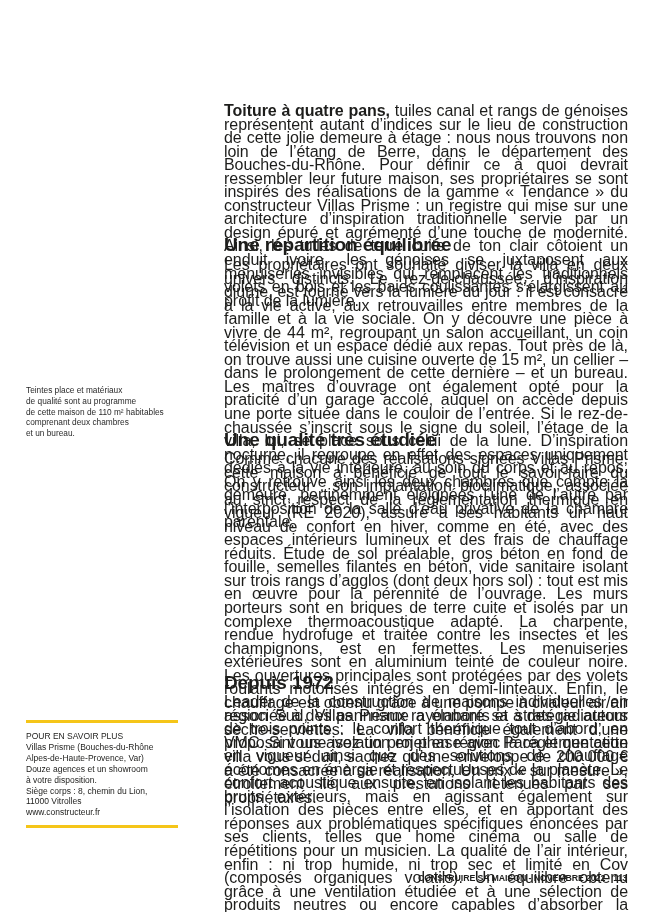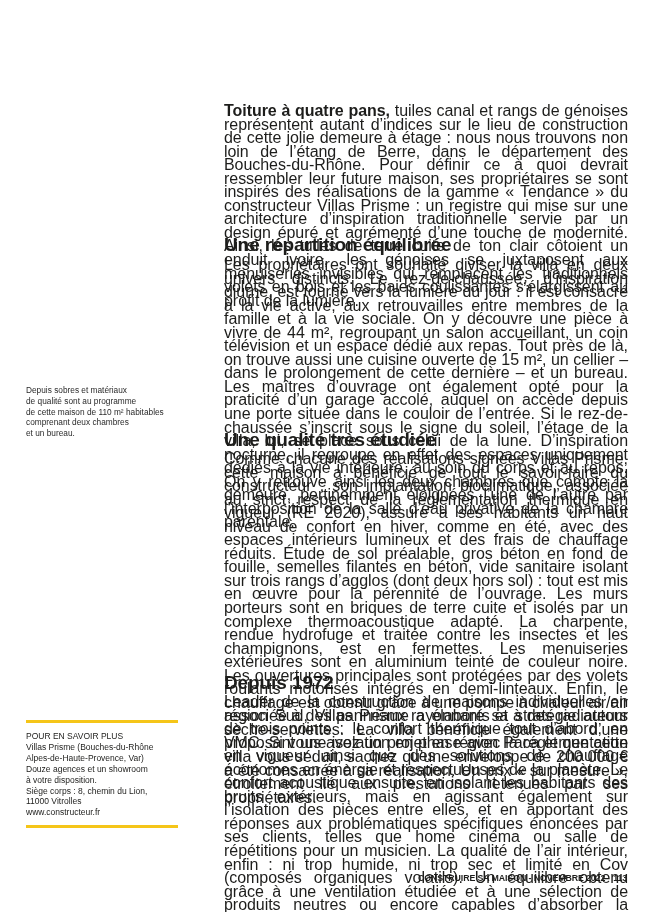--- a/index.html
+++ b/index.html
@@ -32,21 +32,21 @@
 <div class="main" style="top:452px;">
   <p class="para">Comme chacune des réalisations signées Villas Prisme, cette maison a bénéficié de tout le savoir-faire du constructeur : son implantation bioclimatique, associée au strict res­pect de la réglementation thermique en vigueur (RE 2020), assure à ses habitants un haut niveau de confort en hiver, comme en été, avec des espaces intérieurs lumineux et des frais de chauffage réduits. Étude de sol préalable, gros béton en fond de fouille, semelles filantes en béton, vide sanitaire isolant sur trois rangs d’agglos (dont deux hors sol) : tout est mis en œuvre pour la pérennité de l’ouvrage. Les murs porteurs sont en briques de terre cuite et isolés par un complexe thermoacoustique adapté. La charpente, rendue hydrofuge et traitée contre les insectes et les champignons, est en fermettes. Les menuiseries extérieures sont en aluminium teinté de couleur noire. Les ouvertures prin­cipales sont protégées par des volets roulants motorisés intégrés en demi-linteaux. Enfin, le chauffage est obtenu grâce à une pompe à chaleur air/air associée à des panneaux rayonnants et à des radiateurs sèche-serviettes. La villa bénéficie également d’une VMC. Si vous avez un projet en région Paca et que cette villa vous séduit, sachez qu’une enve­loppe de 200 000 € a été consacrée à sa réalisation. Un prix « sur mesure », étroitement lié aux prestations retenues par ses propriétaires.</p>
 </div>
 
 <h2 class="heading" style="top:672px;">Depuis 1972</h2>
 <div class="main" style="top:695px;">
   <p class="para">Leader de la construction de maisons individuelles en région Sud, Villas Prisme a éla­boré sa stratégie autour de trois points : le confort thermique tout d’abord, en propo­sant une isolation en phase avec la réglementation en vigueur ainsi que des solutions de chauffage économes en énergie et respectueuses de la planète. Le confort acous­tique ensuite, en isolant les habitants des bruits extérieurs, mais en agissant éga­lement sur l’isolation des pièces entre elles, et en apportant des réponses aux pro­blématiques spécifiques énoncées par ses clients, telles que home cinéma ou salle de répétitions pour un musicien. La qualité de l’air intérieur, enfin : ni trop humide, ni trop sec et limité en Cov (composés organiques volatils). Un équilibre obtenu grâce à une ventilation étudiée et à une sélection de produits neutres ou encore capables d’absorber la pollution  •</p>
 </div>
 
 <div class="caption">
-  <div>Depuis sobres et matériaux</div>
+  <div>Teintes place et matériaux</div>
   <div>de qualité sont au programme</div>
   <div>de cette maison de 110 m² habitables</div>
   <div>comprenant deux chambres</div>
   <div>et un bureau.</div>
 </div>
 
 <div class="info-box">
   <div class="info-rule" style="background: rgb(245, 197, 24);"></div>
   <div class="info-text">
     <div>POUR EN SAVOIR PLUS</div>

